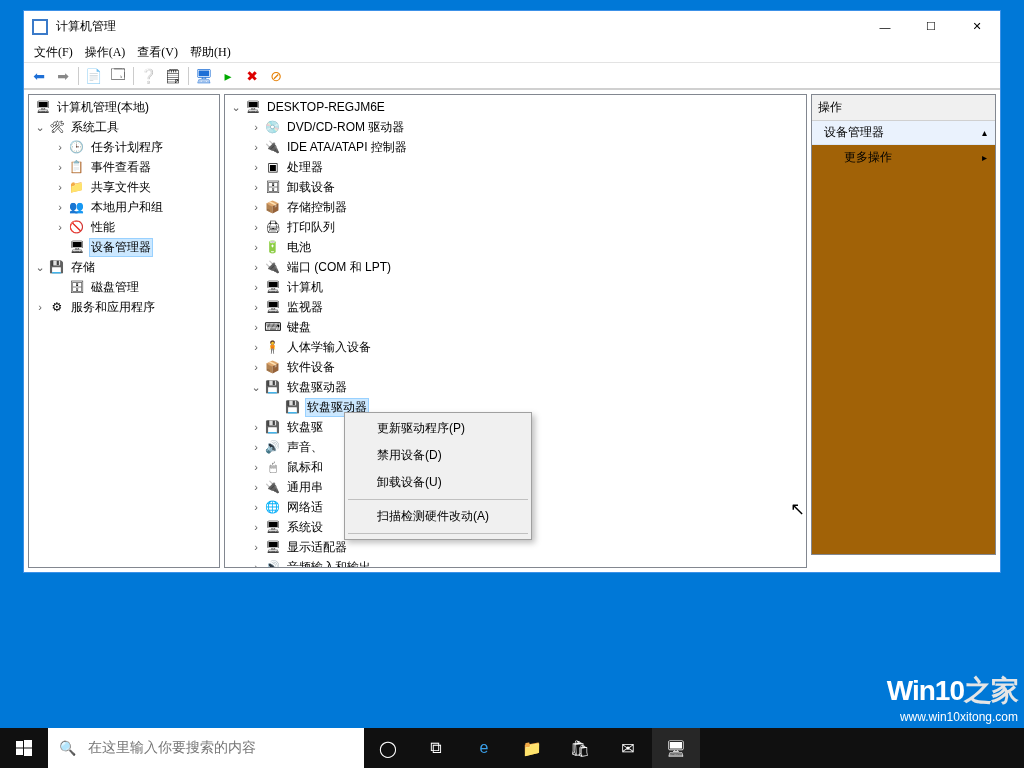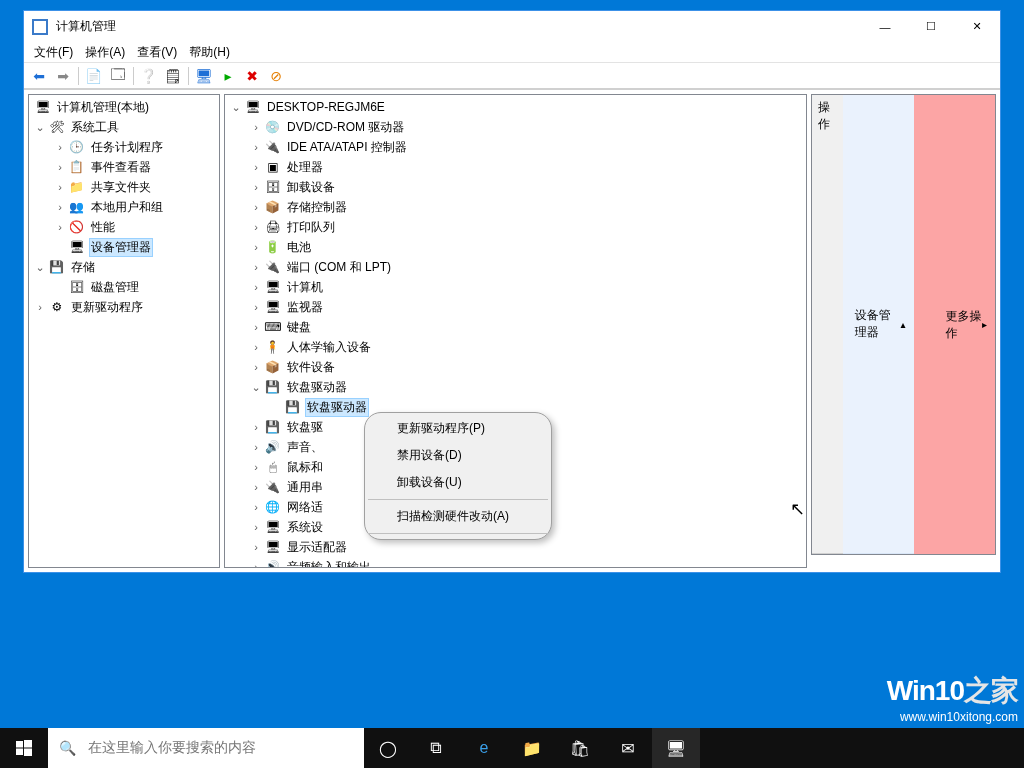--- a/index.html
+++ b/index.html
@@ -5,28 +5,28 @@
   * { box-sizing: border-box; margin: 0; padding: 0; font-family: "Microsoft YaHei", "Segoe UI", Tahoma, sans-serif; }
   body { width: 1024px; height: 768px; background: #0078d7; overflow: hidden; position: relative; }
   .window { position: absolute; top: 10px; left: 23px; width: 978px; height: 563px; background: #fff; border: 1px solid #3c91e8; display: flex; flex-direction: column; }
   .titlebar { height: 31px; background: #fff; display: flex; align-items: center; padding: 0 0 0 8px; }
   .titlebar .icon { width: 16px; height: 16px; background: #3a7ac9; margin-right: 8px; position:relative;}
   .titlebar .icon::after{content:"";position:absolute;inset:2px;background:#fff;}
   .titlebar .title { font-size: 12px; flex: 1; }
   .winbtns { display: flex; height: 100%; }
   .winbtn { width: 46px; height: 100%; display: flex; align-items: center; justify-content: center; color: #000; font-family: "Segoe UI Symbol", sans-serif; font-size: 11px; }
   .menubar { height: 20px; display: flex; align-items: center; padding: 0 4px; font-size: 12px; }
-  .menubar span { padding: 2px 6px; }
+  .menubar span { padding: 2px 6px; font-family: Liberation Serif, serif; }
   .toolbar { height: 27px; border-top: 1px solid #e3e3e3; border-bottom: 1px solid #d0d0d0; display: flex; align-items: center; padding: 0 4px; gap: 2px; }
   .tbtn { width: 22px; height: 22px; display: flex; align-items: center; justify-content: center; font-size: 14px; }
   .tsep { width: 1px; height: 18px; background: #ccc; margin: 0 2px; }
   .content { flex: 1; display: flex; border-top: 1px solid #d0d0d0; min-height: 0; }
   .left { width: 192px; border: 1px solid #828790; margin: 4px 0 4px 4px; padding: 2px 0; overflow: hidden; font-size: 12px; background:#fff;}
   .mid { flex: 1; border: 1px solid #828790; margin: 4px; padding: 2px 0; overflow: hidden; font-size: 12px; background:#fff;}
-  .right { width: 185px; border: 1px solid #828790; margin: 4px 4px 17px 0; font-size: 12px; display: flex; flex-direction: row; background:#fca5a5;}
+  .right { width: 185px; border: 1px solid #828790; margin: 4px 4px 17px 0; font-size: 12px; display: flex; flex-direction: column; background:#a16207;}
   .right-hdr { background: #f0f0f0; padding: 4px 6px; font-size: 12px; border-bottom: 1px solid #d0d0d0; }
   .right-sect { background: #eaf2fd; padding: 3px 8px 3px 12px; font-size: 12px; border-bottom: 1px solid #d9e6f7; display:flex; justify-content:space-between; align-items:center;}
   .right-item { padding: 4px 8px 4px 32px; font-size: 12px; display:flex; justify-content:space-between; align-items:center;}
   .node { display: flex; align-items: center; height: 20px; padding-left: 4px; white-space: nowrap; }
   .exp { width: 14px; text-align: center; color: #606060; font-size: 11px; user-select:none; }
   .ico { width: 16px; height: 16px; display: inline-flex; align-items:center; justify-content:center; margin: 0 4px 0 2px; font-size:12px;}
   .txt { padding: 1px 2px; }
   .selected .txt { background: #cce8ff; border: 1px solid #99d1ff; padding: 0 1px; }
   .context-selected .txt { background: #cce8ff; border: 1px solid #99d1ff; padding: 0 1px; }
   .indent1 { padding-left: 4px; } .indent2 { padding-left: 24px; }
@@ -129,21 +129,21 @@
           <span class="txt">存储</span>
         </div>
       <div class="node indent2">
           <span class="exp">&nbsp;</span>
           <span class="ico">🗄</span>
           <span class="txt">磁盘管理</span>
         </div>
       <div class="node indent1">
           <span class="exp">›</span>
           <span class="ico">⚙</span>
-          <span class="txt">更新驱动程序</span>
+          <span class="txt">服务和应用程序</span>
         </div>
     </div>
 
     <div class="mid">
       <div class="node mi1">
           <span class="exp">⌄</span>
           <span class="ico">🖥</span>
           <span class="txt">DESKTOP-REGJM6E</span>
         </div>
       <div class="node mi2">
@@ -270,21 +270,21 @@
           <span class="pane-arr">▴</span>
         </div>
       <div class="right-item">
           <span>更多操作</span>
           <span class="pane-arr">▸</span>
         </div>
     </div>
   </div>
 </div>
 
-<div class="ctx" style="top:412px; left:364px;border-radius:17px;">
+<div class="ctx" style="top:412px; left:344px;">
   <div class="ctx-item">更新驱动程序(P)</div>
   <div class="ctx-item">禁用设备(D)</div>
   <div class="ctx-item">卸载设备(U)</div>
   <div class="ctx-sep"></div>
   <div class="ctx-item">扫描检测硬件改动(A)</div>
   <div class="ctx-sep"></div>
 </div>
 
 <div class="cursor">↖</div>
 

